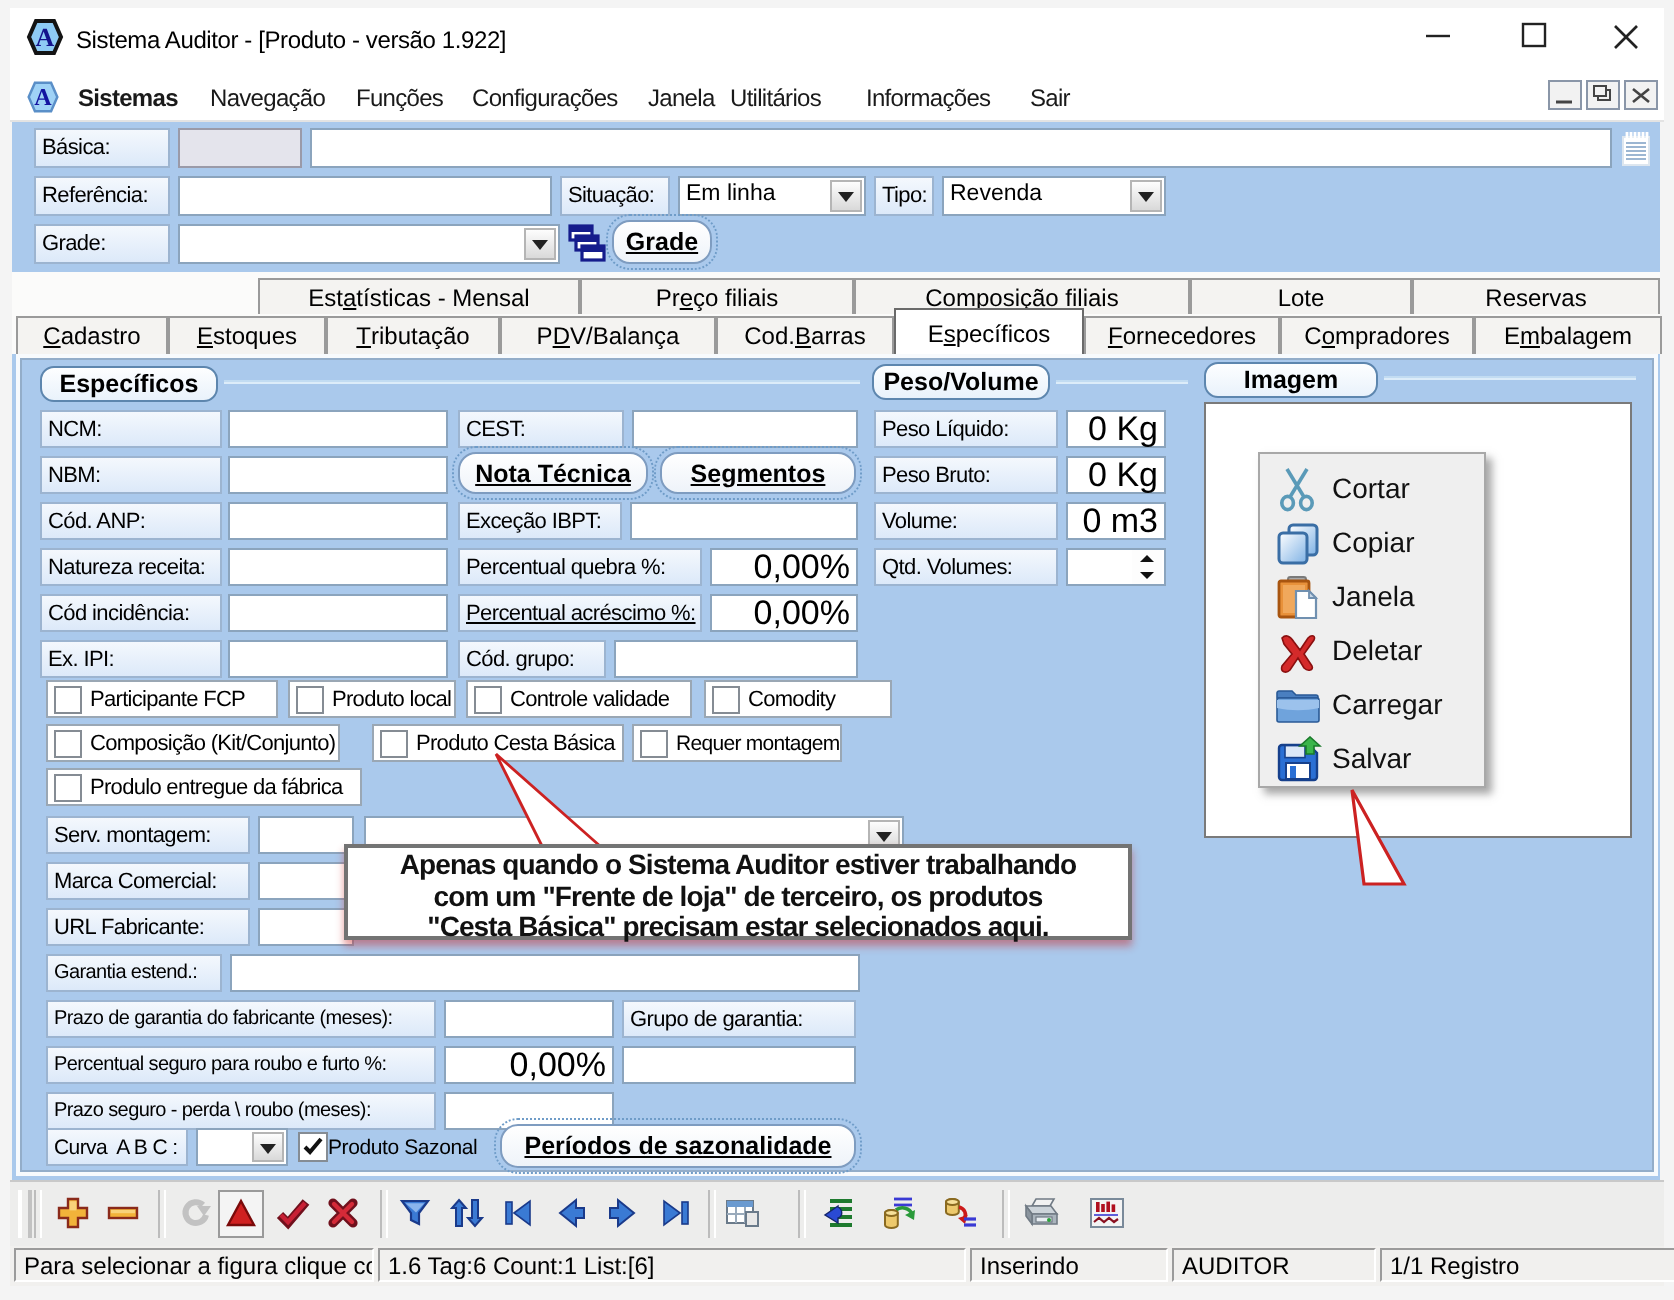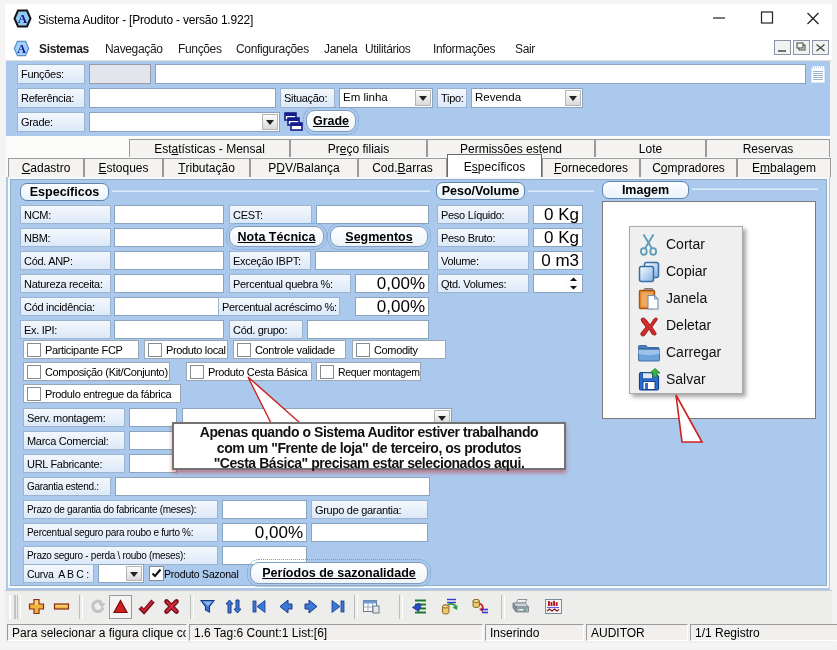--- a/index.html
+++ b/index.html
@@ -77,21 +77,21 @@
         <rect x="38.5" y="0.5" width="16" height="14"></rect>
       </g>
       <line x1="4" y1="11" x2="12" y2="11" stroke="#444" stroke-width="1.5"></line>
       <rect x="25" y="5" width="6" height="5" fill="none" stroke="#444"></rect>
       <rect x="23" y="3" width="6" height="5" fill="#f2f2f2" stroke="#444"></rect>
       <path d="M42.5 4.5 L50.5 11 M50.5 4.5 L42.5 11" stroke="#444" stroke-width="1.3"></path>
     </svg>
   </div>
   <div class="abs" id="form"></div>
 
-  <div class="lbl" style="left:17px;top:64px;width:68px;height:20px;">Funções:</div>
+  <div class="lbl" style="left:17px;top:64px;width:68px;height:20px;">Básica:</div>
   <div class="inp" style="left:89px;top:64px;width:62px;height:20px;background:#e4e4ec;border-color:#9a9aa8;"></div>
   <div class="inp" style="left:155px;top:64px;width:651px;height:20px;"></div>
   <svg class="abs" style="left:809px;top:65px" width="18" height="19" viewBox="0 0 18 19">
     <rect x="2.5" y="3.5" width="13" height="14" fill="#fff" stroke="#dde6ef"></rect>
     <g stroke="#9cb6d2">
         <line x1="4" y1="6.5" x2="14" y2="6.5"></line>
         <line x1="4" y1="8.5" x2="14" y2="8.5"></line>
         <line x1="4" y1="10.5" x2="14" y2="10.5"></line>
         <line x1="4" y1="12.5" x2="14" y2="12.5"></line>
         <line x1="4" y1="14.5" x2="14" y2="14.5"></line>
@@ -130,21 +130,21 @@
     <rect x="1" y="1" width="11" height="3" fill="#151c8c"></rect>
       <rect x="4" y="6" width="11" height="3" fill="#151c8c"></rect>
       <rect x="7" y="11" width="11" height="3" fill="#151c8c"></rect>
   </svg>
   <div class="btn" style="left:306px;top:110px;width:50px;height:22px;outline:1px dotted #6f9cc8;outline-offset:2px;">Grade</div>
 
   <div class="abs" style="left:6px;top:136px;width:824px;height:41px;background:#fbfbfa;"></div>
   <div class="tab" style="left:8px;top:139px;width:121px;height:18px;margin-top:26px;">Volumes</div>
   <div class="tab" style="left:129px;top:139px;width:161px;height:18px;">Est<u>a</u>tísticas - Mensal</div>
   <div class="tab" style="left:290px;top:139px;width:137px;height:18px;">Pr<u>e</u>ço filiais</div>
-  <div class="tab" style="left:427px;top:139px;width:168px;height:18px;">Permissões estend</div>
+  <div class="tab" style="left:427px;top:139px;width:168px;height:18px;">Composição filiais</div>
   <div class="tab" style="left:595px;top:139px;width:111px;height:18px;">Lote</div>
   <div class="tab" style="left:706px;top:139px;width:124px;height:18px;">Reservas</div>
   <div class="tab" style="left:8px;top:158px;width:76px;height:19px;"><u>C</u>adastro</div>
   <div class="tab" style="left:84px;top:158px;width:79px;height:19px;"><u>E</u>stoques</div>
   <div class="tab" style="left:163px;top:158px;width:87px;height:19px;"><u>T</u>ributação</div>
   <div class="tab" style="left:250px;top:158px;width:108px;height:19px;">P<u>D</u>V/Balança</div>
   <div class="tab" style="left:358px;top:158px;width:89px;height:19px;">Cod.<u>B</u>arras</div>
   <div class="tab" style="left:542px;top:158px;width:98px;height:19px;"><u>F</u>ornecedores</div>
   <div class="tab" style="left:640px;top:158px;width:97px;height:19px;">C<u>o</u>mpradores</div>
   <div class="tab" style="left:737px;top:158px;width:94px;height:19px;">E<u>m</u>balagem</div>
@@ -173,21 +173,21 @@
     <div class="inp" style="left:114px;top:320px;width:110px;height:19px;"></div>
 
   <div class="lbl" style="left:229px;top:205px;width:83px;height:19px;">CEST:</div>
     <div class="inp" style="left:316px;top:205px;width:113px;height:19px;"></div>
   <div class="btn" style="left:229px;top:226px;width:95px;height:21px;outline:1px dotted #6f9cc8;outline-offset:2px;">Nota Técnica</div>
   <div class="btn" style="left:330px;top:226px;width:98px;height:21px;outline:1px dotted #6f9cc8;outline-offset:2px;">Segmentos</div>
   <div class="lbl" style="left:229px;top:251px;width:82px;height:19px;">Exceção IBPT:</div>
     <div class="inp" style="left:315px;top:251px;width:114px;height:19px;"></div>
   <div class="lbl" style="left:229px;top:274px;width:122px;height:19px;">Percentual quebra %:</div>
     <div class="inp num" style="left:355px;top:274px;width:74px;height:19px;">0,00%</div>
-  <div class="lbl" style="left:218px;top:297px;width:122px;height:19px;">Percentual acréscimo %:</div>
+  <div class="lbl" style="left:229px;top:297px;width:122px;height:19px;text-decoration:underline;">Percentual acréscimo %:</div>
     <div class="inp num" style="left:355px;top:297px;width:74px;height:19px;">0,00%</div>
   <div class="lbl" style="left:229px;top:320px;width:74px;height:19px;">Cód. grupo:</div>
     <div class="inp" style="left:307px;top:320px;width:122px;height:19px;"></div>
 
   <div class="lbl" style="left:437px;top:205px;width:92px;height:19px;">Peso Líquido:</div>
     <div class="inp num" style="left:533px;top:205px;width:50px;height:19px;">0 Kg</div>
   <div class="lbl" style="left:437px;top:228px;width:92px;height:19px;">Peso Bruto:</div>
     <div class="inp num" style="left:533px;top:228px;width:50px;height:19px;">0 Kg</div>
   <div class="lbl" style="left:437px;top:251px;width:92px;height:19px;">Volume:</div>
     <div class="inp num" style="left:533px;top:251px;width:50px;height:19px;">0 m3</div>

